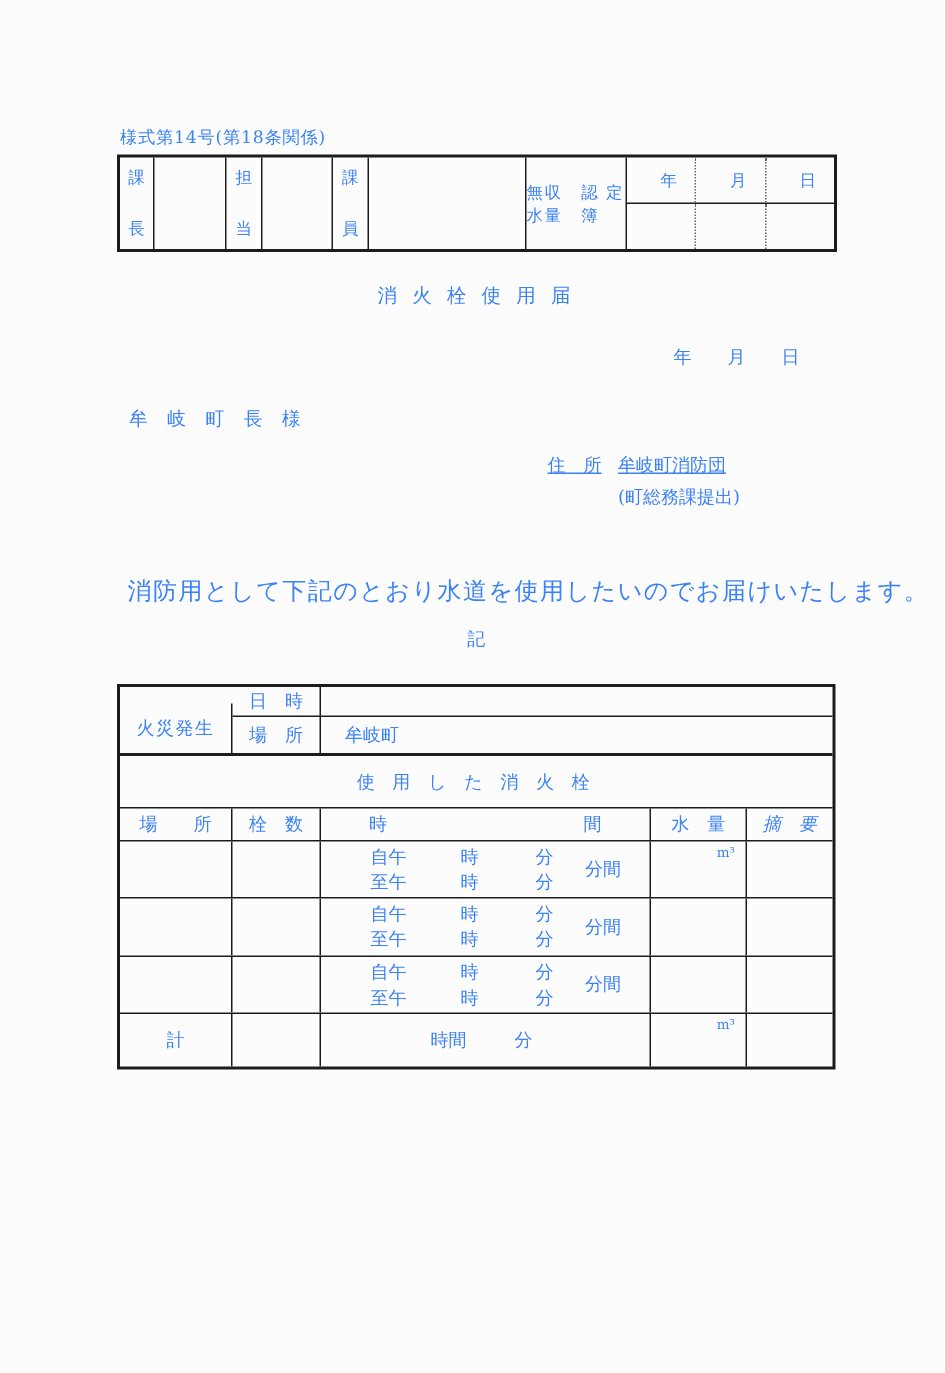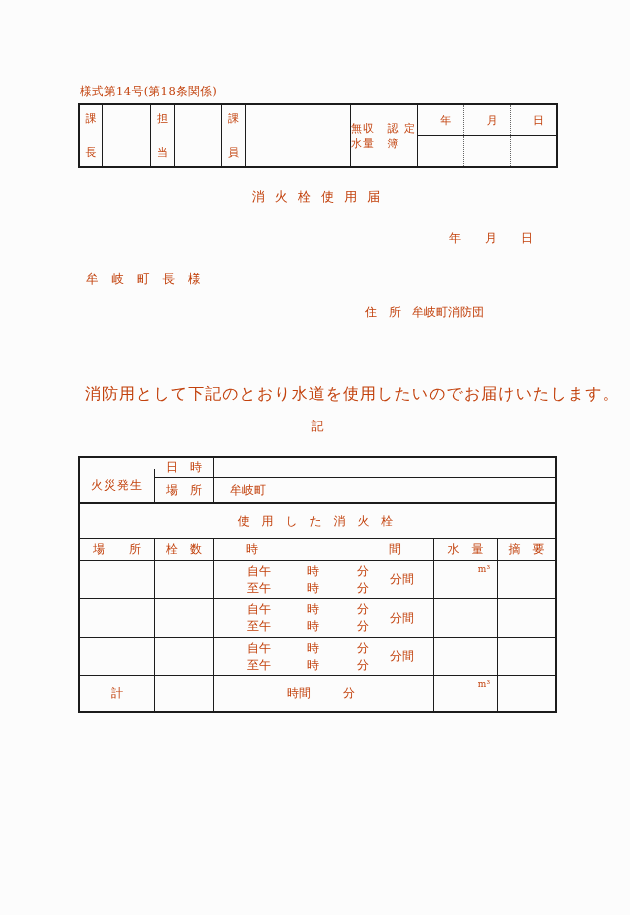--- a/index.html
+++ b/index.html
@@ -5,21 +5,21 @@
   html,body{margin:0;padding:0;}
   body{
     background:#f2f2f2;
     font-family:"DejaVu Serif","Liberation Serif",serif;
   }
   .page{
     position:relative;
     width:630px;height:915px;
     margin:0 auto;
     background:#fcfcfc;
-    color:#c2410c;
+    color:#3b82f6;
     overflow:hidden;
   }
   .abs{position:absolute;}
 
   
   .form-number{left:80px;top:84px;font-size:11.5px;letter-spacing:0.5px;}
 
   
   .approval-table{
     left:78px;top:103px;width:480px;height:65px;
@@ -41,21 +41,21 @@
     justify-content:flex-end;padding-right:12px;box-sizing:border-box;}
   .date-cell.first{border-left:none;}
 
   
   .doc-title{left:78px;top:188px;width:479px;text-align:center;
     font-size:13px;letter-spacing:3px;}
   .date-line{left:78px;top:230px;width:479px;text-align:right;
     padding-right:24px;box-sizing:border-box;font-size:12px;}
   .addressee{left:86px;top:271px;font-size:12.5px;letter-spacing:13px;}
   .sender-block{left:365px;top:300px;font-size:12px;}
-  .sender-line{height:21px;display:flex;align-items:flex-end;}
+  .sender-line{height:21px;display:flex;align-items:center;text-decoration:underline;}
   .s-label{margin-right:11px;}
   .sender-note{padding-left:47px;height:21px;display:flex;align-items:center;}
   .body-text{left:85px;top:384px;font-size:16px;letter-spacing:1px;}
   .record-mark{left:78px;top:418px;width:479px;text-align:center;font-size:12px;}
 
   
   .main-table{
     left:78px;top:456px;width:479px;height:257px;
     border:2px solid #1c1c1c;box-sizing:border-box;
     font-size:12px;display:flex;flex-direction:column;
@@ -82,21 +82,21 @@
 
   .data-row{height:38px;}
   .data-row.r2{height:39px;}
   .time-cell{display:flex;padding:0;justify-content:space-between;}
   .time-lines{width:176px;display:flex;flex-direction:column;
     justify-content:space-evenly;padding-left:33px;box-sizing:border-box;}
   .tl{display:grid;grid-template-columns:60px 50px auto;}
   .duration-box{flex:1;display:flex;align-items:center;}
   .vol-cell{align-items:flex-start !important;justify-content:flex-end;
     padding:3px 7px 0 0;font-size:9px;}
-  .remarks-cell{border-right:none !important;}
+  .remarks-cell{border-right:none !important;font-style:italic;}
 
   .total-row{height:36px;}
   .total-time{padding-left:73px;display:grid;grid-template-columns:72px auto;
     align-items:center;gap:32px;}
 </style>
 </head>
 <body>
 
 <div class="page">
 
@@ -144,20 +144,23 @@
 
   <div class="abs doc-title">消 火 栓 使 用 届</div>
   <div class="abs date-line">年　　月　　日</div>
   <div class="abs addressee">牟岐町長様</div>
 
   <div class="abs sender-block">
     <div class="sender-line">
       <span class="s-label">住　所</span>
       <span>牟岐町消防団</span>
     </div>
+    <div class="sender-note">
+      <span>(町総務課提出)</span>
+    </div>
   </div>
 
   <div class="abs body-text">消防用として下記のとおり水道を使用したいのでお届けいたします。</div>
   <div class="abs record-mark">記</div>
 
   <div class="abs main-table">
 
     <div class="fire-section">
       <div class="cell fire-label">火災発生</div>
       <div class="cell dt-label">日　時</div>

